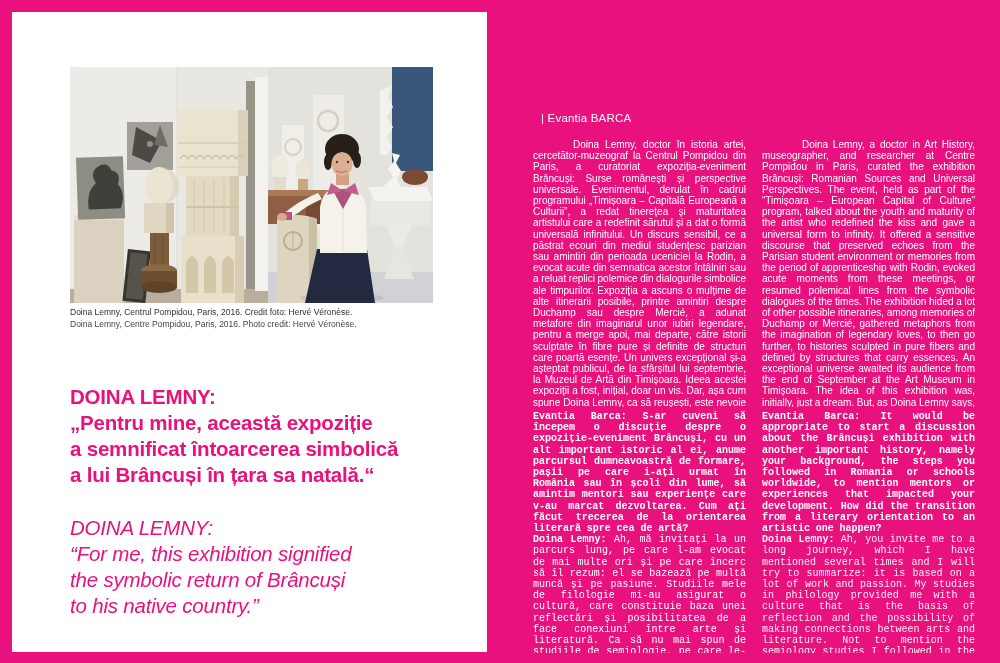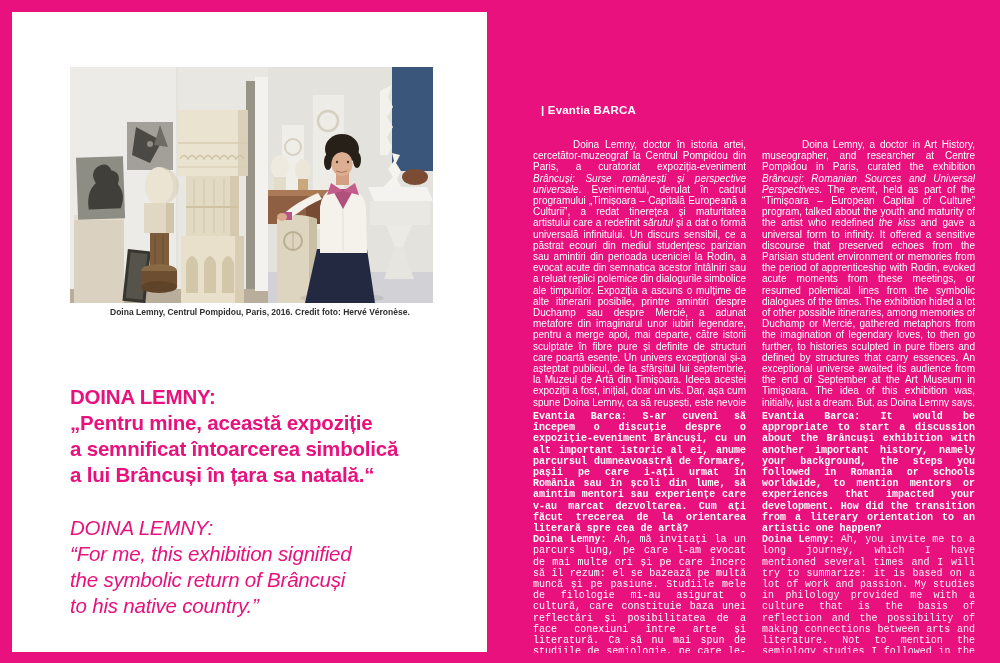--- a/index.html
+++ b/index.html
@@ -5,45 +5,45 @@
   html,body{margin:0;padding:0;background:#555;}
   .page{
     position:relative;width:1000px;height:663px;overflow:hidden;
     background:#E8117D;
     font-family:"Liberation Sans",sans-serif;
     -webkit-font-smoothing:antialiased;
   }
   .panel{position:absolute;left:12px;top:12px;width:475px;height:640px;background:#ffffff;}
   .photo{position:absolute;left:70px;top:67px;width:363px;height:236px;margin:0;}
   .caption{position:absolute;left:70px;top:306px;width:400px;font-size:8.5px;line-height:12px;color:#454545;}
-  .caption .l1{font-weight:bold;color:#2f2f2f;margin-left:40px;}
+  .caption .l1{font-weight:normal;color:#2f2f2f;}
   .quote-ro{
     position:absolute;left:70px;top:384px;margin:0;width:410px;
     color:#E8117D;font-weight:bold;font-size:20.5px;line-height:26px;letter-spacing:-0.2px;
   }
   .quote-en{
     position:absolute;left:70px;top:515px;margin:0;width:410px;
     color:#E8117D;font-weight:normal;font-style:italic;font-size:20.5px;line-height:26px;letter-spacing:-0.2px;
   }
-  .byline{position:absolute;left:541px;top:104px;color:#fff;font-weight:bold;font-size:11.5px;letter-spacing:.2px;}
+  .byline{position:absolute;left:541px;top:112px;color:#fff;font-weight:normal;font-size:11.5px;letter-spacing:.2px;}
   .col{
     position:absolute;width:213px;color:#fff;
     font-size:10px;line-height:11.2px;text-align:justify;
     hyphens:auto;-webkit-hyphens:auto;word-spacing:-0.2px;
   }
   .c1{left:533px;}
   .c2{left:762px;}
   .intro{top:139px;height:268px;overflow:hidden;}
   .intro p{margin:0;text-indent:40px;}
   .qa{top:411px;height:242px;overflow:hidden;}
   .qa p{margin:0;font-family:Liberation Mono, monospace;}
   .q{font-weight:bold;}
   .c2 .ans{opacity:.93;}
   .b{font-weight:bold;}
-  .i{font-style:italic;}
+  .i{}
 </style>
 </head>
 <body>
 
 <div class="page">
 
   <div class="panel"></div>
 
   <figure class="photo">
     <svg viewBox="0 0 363 236" width="363" height="236" preserveAspectRatio="none">
@@ -172,20 +172,21 @@
         <path d="M261,88 q11,-6 22,0 L283,82 q-11,-8 -22,0 Z" fill="#262019"></path>
         <circle cx="267" cy="95" r="1.2" fill="#4c3a30"></circle>
         <circle cx="278" cy="95" r="1.2" fill="#4c3a30"></circle>
         <path d="M266,104 q6,3 11,0" stroke="#b07258" stroke-width="1" fill="none"></path>
       </g>
     </svg>
   </figure>
 
   <div class="caption">
     <div class="l1">Doina Lemny, Centrul Pompidou, Paris, 2016. Credit foto: Hervé Véronèse.</div>
+    <div class="l2">Doina Lemny, Centre Pompidou, Paris, 2016. Photo credit: Hervé Véronèse.</div>
   </div>
 
   <h1 class="quote-ro" lang="ro">DOINA LEMNY:<br>„Pentru mine, această expoziție<br>a semnificat întoarcerea simbolică<br>a lui Brâncuși în țara sa natală.“</h1>
   <h2 class="quote-en" lang="en">DOINA LEMNY:<br>“For me, this exhibition signified<br>the symbolic return of Brâncuși<br>to his native country.”</h2>
 
   <div class="byline">| Evantia BARCA</div>
 
   <div class="col c1 intro" lang="ro">
     <p><span>Doina Lemny, doctor în istoria artei, cercetător-muzeograf la Centrul Pompidou din Paris, a curatoriat expoziția-eveniment </span><span class="i">Brâncuși: Surse românești și perspective universale</span><span>. Evenimentul, derulat în cadrul programului „Timișoara – Capitală Europeană a Culturii”, a redat tinerețea și maturitatea artistului care a redefinit </span><span class="i">sărutul</span><span> și a dat o formă universală infinitului. Un discurs sensibil, ce a păstrat ecouri din mediul studențesc parizian sau amintiri din perioada uceniciei la Rodin, a evocat acute din semnatica acestor întâlniri sau a reluat replici polemice din dialogurile simbolice ale timpurilor. Expoziția a ascuns o mulțime de alte itinerarii posibile, printre amintiri despre Duchamp sau despre Mercié, a adunat metafore din imaginarul unor iubiri legendare, pentru a merge apoi, mai departe, către istorii sculptate în fibre pure și definite de structuri care poartă esențe. Un univers excepțional și-a așteptat publicul, de la sfârșitul lui septembrie, la Muzeul de Artă din Timișoara. Ideea acestei expoziții a fost, inițial, doar un vis. Dar, așa cum spune Doina Lemny, ca să reușești, este nevoie să visezi cu curaj...</span></p>
   </div>

